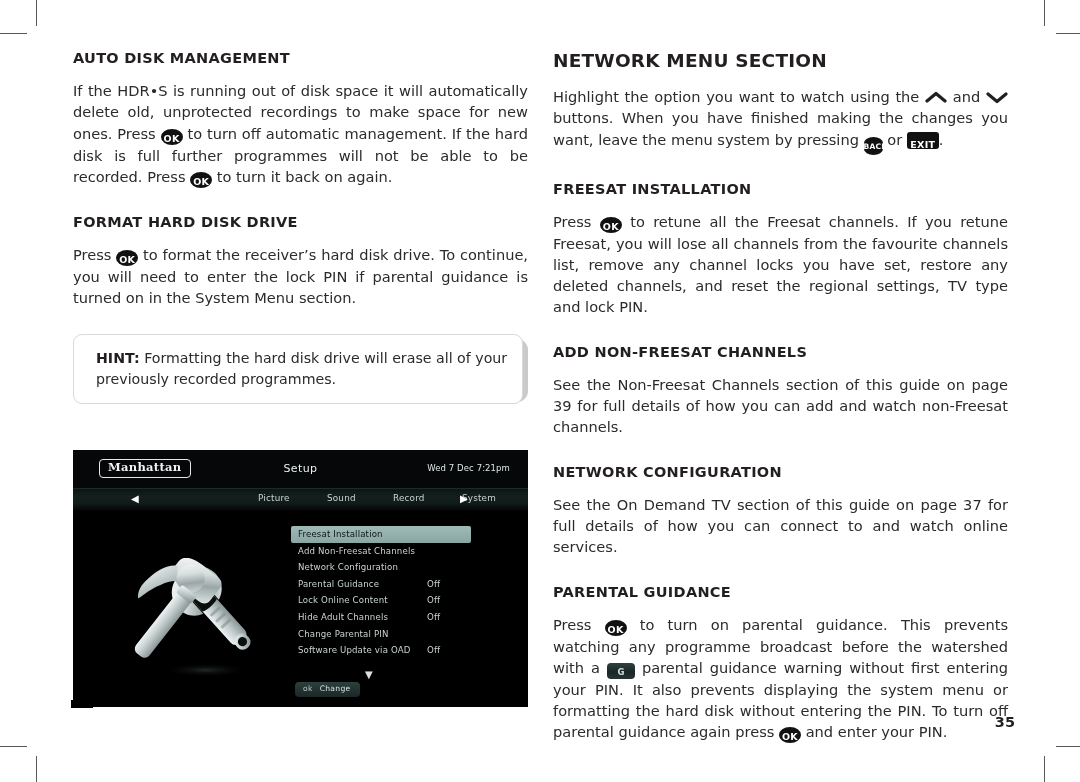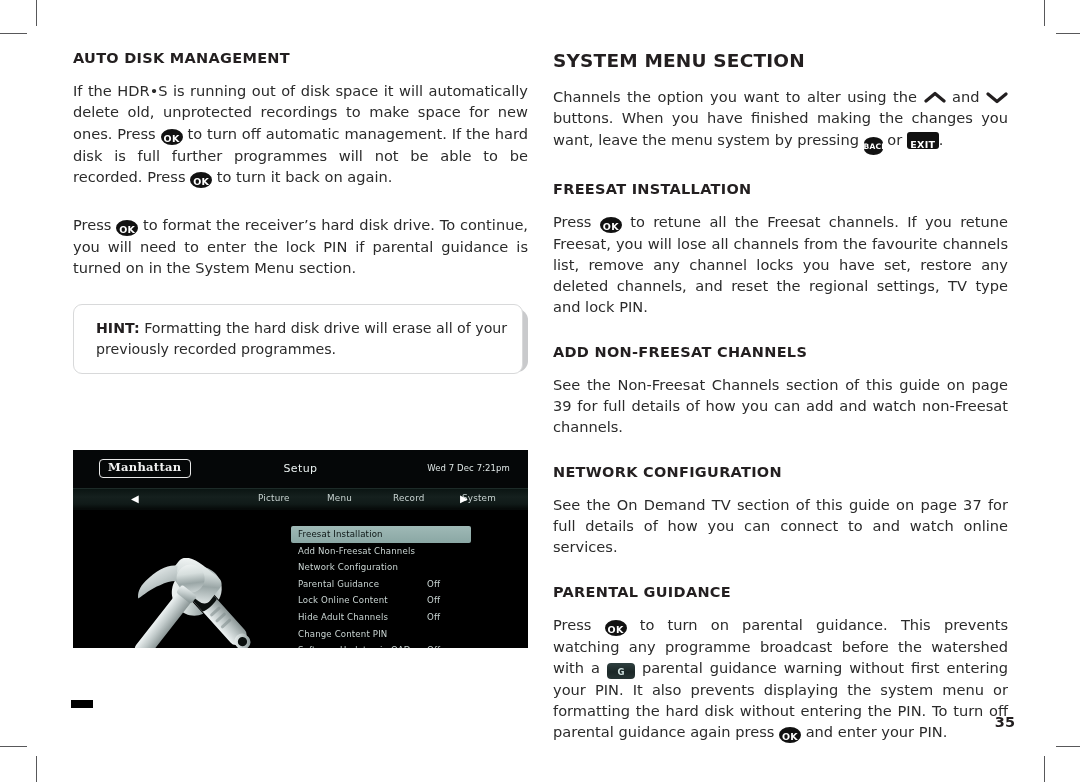--- a/index.html
+++ b/index.html
@@ -145,21 +145,21 @@
     font-size: 14.2px;
     line-height: 1.42;
     color: #2b2b2b;
   }
   .hint-label { font-weight: bold; color: #231f20; }
 
   
   .tv {
     position: absolute;
     left: 73px; top: 450px;
-    width: 455px; height: 198px;
+    width: 455px; height: 257px;
     background: #a3a3a3;
     overflow: hidden;
   }
   .tv-header {
     position: relative;
     height: 38px;
     background: #050708;
   }
   .tv-logo {
     position: absolute;
@@ -287,20 +287,21 @@
 
     <h2 class="section-title">AUTO DISK MANAGEMENT</h2>
 
     <p class="body"><span>If the HDR•S is running out of disk space it will automatically delete old, unprotected recordings to make space for new ones. Press</span>
       <span class="key key-ok">OK</span>
       <span>to turn off automatic management. If the hard disk is full further programmes will not be able to be recorded. Press</span>
       <span class="key key-ok">OK</span>
       <span>to turn it back on again.</span>
     </p>
 
+    <h2 class="section-title">FORMAT HARD DISK DRIVE</h2>
 
     <p class="body"><span>Press</span>
       <span class="key key-ok">OK</span>
       <span>to format the receiver’s hard disk drive. To continue, you will need to enter the lock PIN if parental guidance is turned on in the System Menu section.</span>
     </p>
 
     <div class="hint-box">
       <div class="hint-shadow"></div>
       <div class="hint-inner">
         <p><span class="hint-label">HINT:</span>
@@ -316,21 +317,21 @@
     <div class="tv-header">
       <div class="tv-logo">Manhattan</div>
       <div class="tv-title">Setup</div>
       <div class="tv-clock">Wed 7 Dec 7:21pm</div>
     </div>
 
     <div class="tv-tabs">
       <div class="tv-arrow" style="left:58px;">◀</div>
       <div class="tv-tab" style="left:105px;margin-top:28px;">General</div>
       <div class="tv-tab" style="left:185px;">Picture</div>
-      <div class="tv-tab" style="left:254px;">Menu</div>
+      <div class="tv-tab" style="left:254px;">Sound</div>
       <div class="tv-tab" style="left:320px;">Record</div>
       <div class="tv-tab" style="left:389px;">System</div>
 
       <div class="tv-arrow" style="left:387px;">▶</div>
     </div>
 
     <div class="tv-body">
 
       <div class="tools">
         <svg viewBox="0 0 170 130" width="170" height="130" aria-hidden="true">
@@ -402,43 +403,43 @@
         </div>
         <div class="tv-menu-row">
           <span class="lbl">Lock Online Content</span>
           <span class="val">Off</span>
         </div>
         <div class="tv-menu-row">
           <span class="lbl">Hide Adult Channels</span>
           <span class="val">Off</span>
         </div>
         <div class="tv-menu-row">
-          <span class="lbl">Change Content PIN</span>
+          <span class="lbl">Change Parental PIN</span>
           <span class="val"></span>
         </div>
         <div class="tv-menu-row">
           <span class="lbl">Software Update via OAD</span>
           <span class="val">Off</span>
         </div>
       </div>
 
       <div class="tv-downarrow">▼</div>
 
       <div class="tv-okbtn">
         <span class="ok-word">ok</span><span>Change</span>
       </div>
 
     </div>
   </div>
 
   <div class="col col-right">
 
-    <h1 class="major-title">SYSTEM MENU SECTION</h1>
-
-    <p class="body"><span>Channels the option you want to alter using the</span>
+    <h1 class="major-title">NETWORK MENU SECTION</h1>
+
+    <p class="body"><span>Highlight the option you want to watch using the</span>
       <span class="chev"><svg viewBox="0 0 22 13" width="22" height="13">
             <path d="M2 10 L11 2.5 L20 10" fill="none" stroke="#231f20" stroke-width="3.2" stroke-linecap="round" stroke-linejoin="round"></path>
           </svg></span>
       <span>and</span>
       <span class="chev"><svg viewBox="0 0 22 13" width="22" height="13">
             <path d="M2 3 L11 10.5 L20 3" fill="none" stroke="#231f20" stroke-width="3.2" stroke-linecap="round" stroke-linejoin="round"></path>
           </svg></span>
       <span>buttons. When you have finished making the changes you want, leave the menu system by pressing</span>
       <span class="key key-back">BACK</span>
       <span>or</span>

